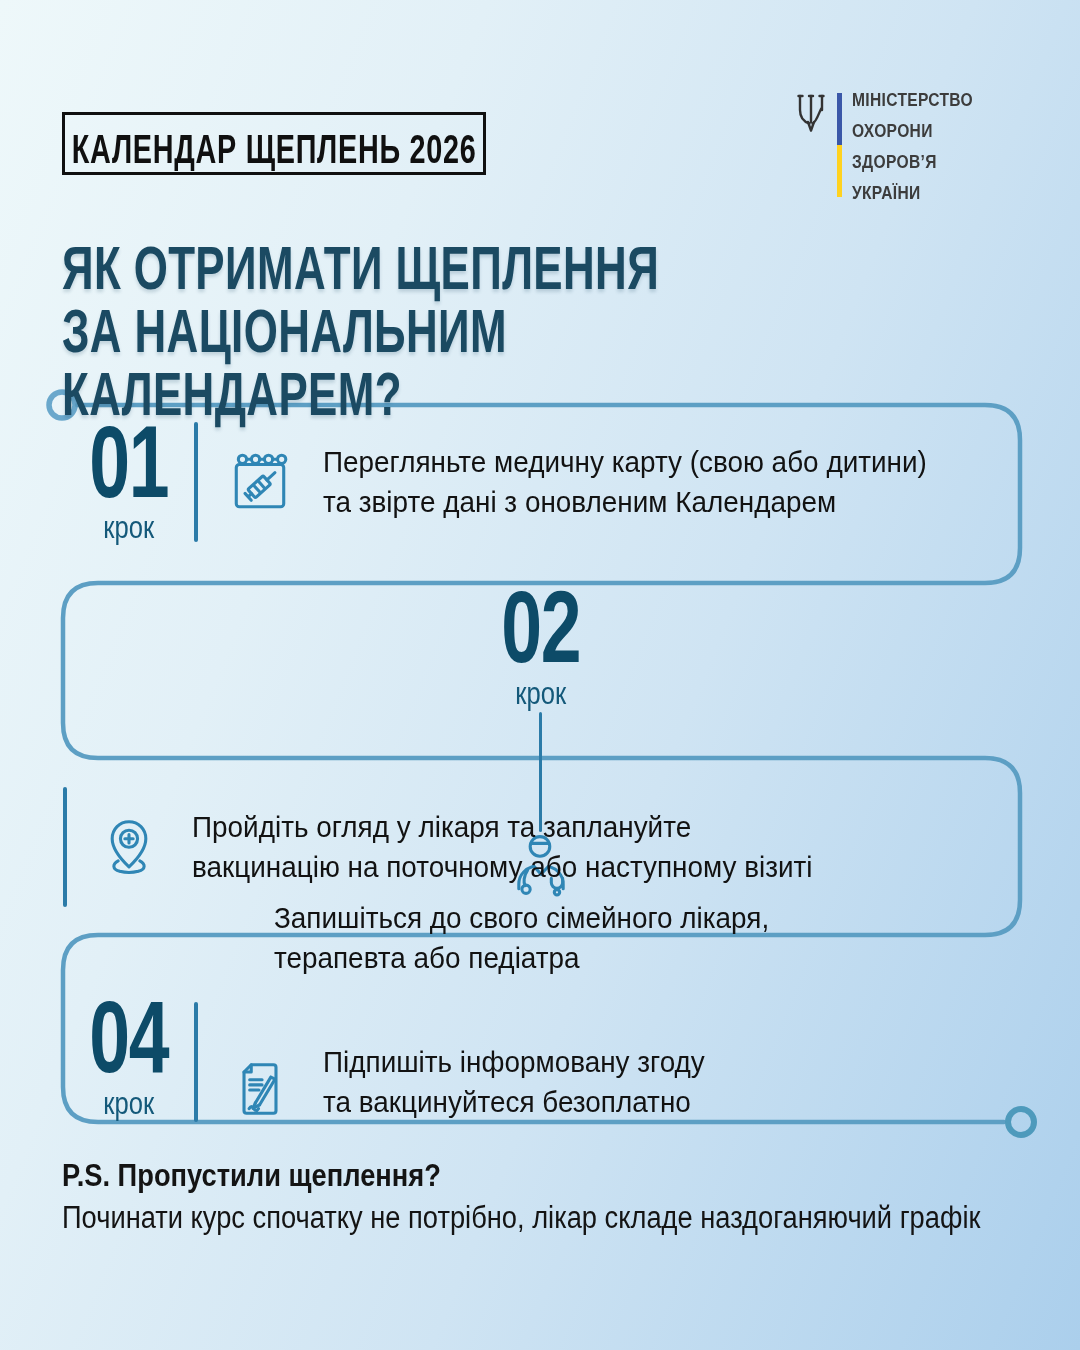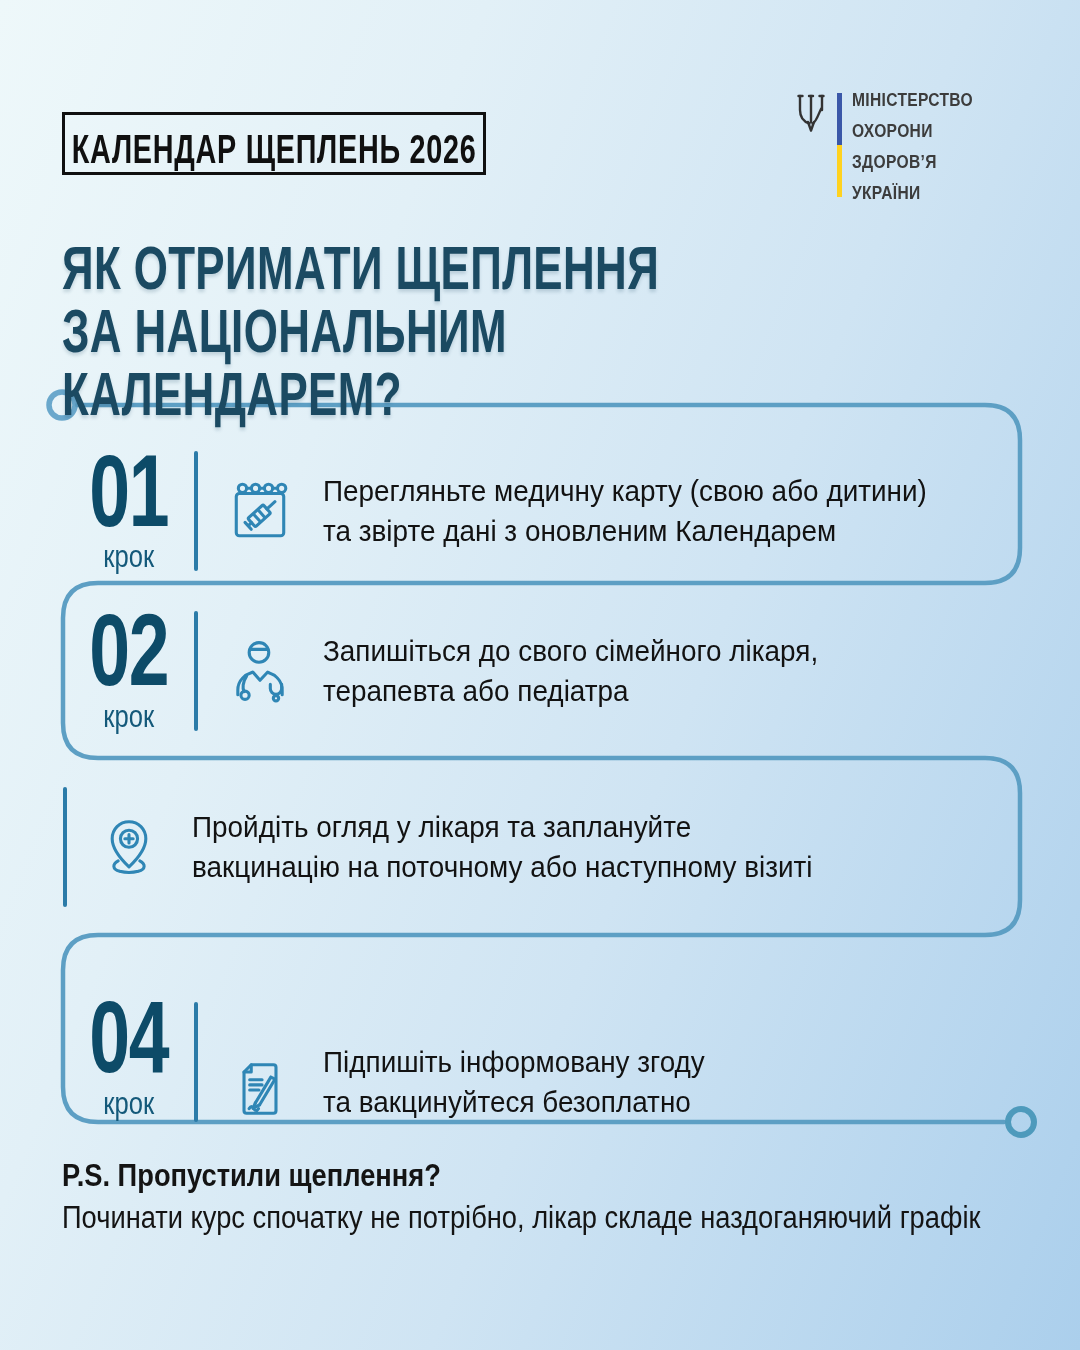--- a/index.html
+++ b/index.html
@@ -22,22 +22,22 @@
     transform:scaleX(.82);transform-origin:left center;}
   
   .heading{position:absolute;left:62px;top:237px;}
   .heading-line{font-size:61px;font-weight:bold;color:#1b4a62;line-height:63px;letter-spacing:.5px;
     text-shadow:0 3px 4px rgba(27,74,98,.18);
     transform:scaleX(.72);transform-origin:left center;}
   
   .connector{position:absolute;left:0;top:0;width:1080px;height:1350px;pointer-events:none;}
   
   .step-row{position:absolute;left:63px;width:955px;display:flex;align-items:center;}
-  .row1{top:422px;height:178px;}
-  .row2{top:583px;height:175px;}
+  .row1{top:393px;height:178px;}
+  .row2{top:583px;height:175px;flex-direction:column;}
   .row3{top:758px;height:177px;}
   .row4{top:935px;height:187px;align-items:flex-end;}
   .step-num{width:131px;text-align:center;flex:none;}
   .step-number{font-size:102px;font-weight:bold;color:#0d4b68;line-height:.88;letter-spacing:-2px;
     transform:scaleX(.72);transform-origin:center center;}
   .step-label{font-size:32px;color:#14597a;margin-top:2px;
     transform:scaleX(.8);transform-origin:center center;}
   .step-divider{width:3.5px;height:120px;background:#2b7ba8;flex:none;border-radius:2px;}
   .step-iconbox{width:125px;flex:none;display:flex;justify-content:center;align-items:center;}
   .step-iconbox svg{width:66px;height:66px;}

